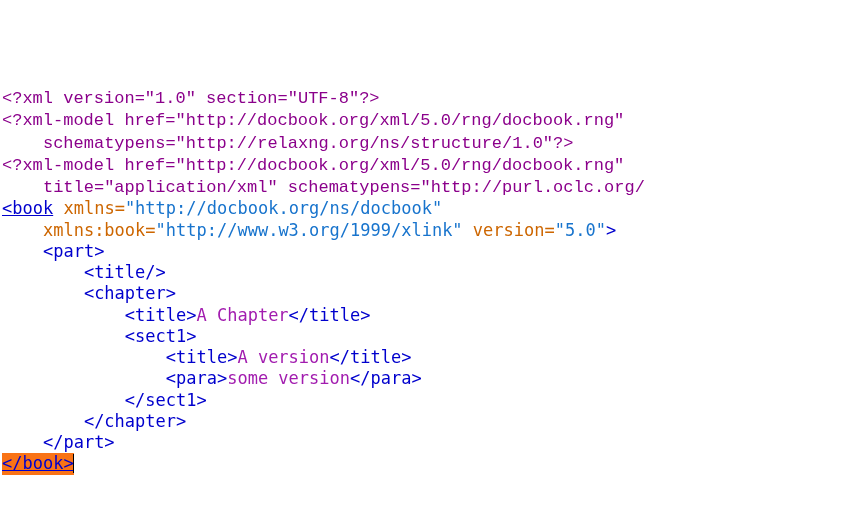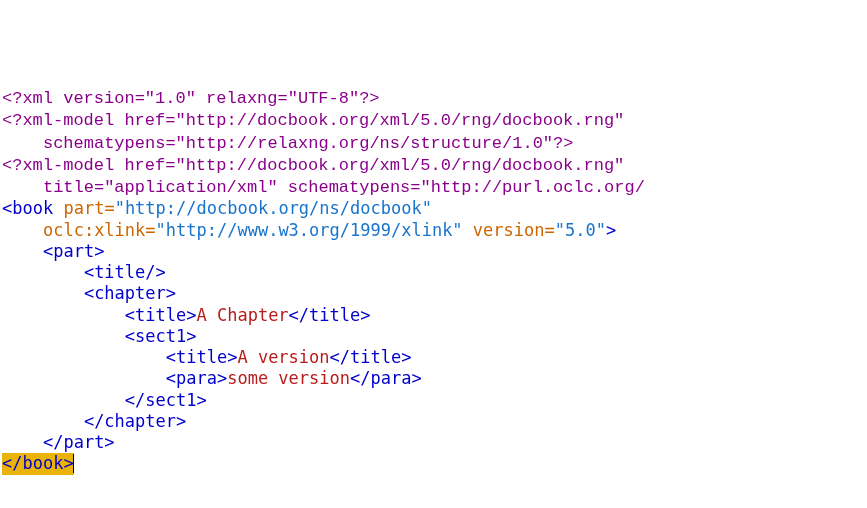--- a/index.html
+++ b/index.html
@@ -12,44 +12,44 @@
     white-space: pre;
     overflow-x: hidden;
   }
   .code {
     padding: 2px 2px;
   }
   .pi { color: #8b008b; font-family: Liberation Mono, monospace; }      
   .tag { color: #0000cd; }     
   .attr { color: #cd6600; }    
   .val { color: #1874cd; }     
-  .txt { color: #b91c1c; }     
+  .txt { color: #a21caf; }     
   .eq { color: #cd6600; }
-  .underline { text-decoration-color: #0000cd; }
-  .cursor-line { background: #eab308; display:inline-block; }
+  .underline { text-decoration: underline; text-decoration-color: #0000cd; }
+  .cursor-line { background: #f97316; display:inline-block; }
   .cursor {
     display:inline-block;
     width:1px; height:1.15em;
     background:#000;
     vertical-align: text-bottom;
     margin-left:-1px;
   }
 </style>
 </head>
 <body>
 
 
 
-<div class="code"><span><span class="pi">&lt;?xml </span><span class="pi">version</span><span class="pi">=</span><span class="pi">"1.0"</span> <span class="pi">relaxng</span><span class="pi">=</span><span class="pi">"UTF-8"</span><span class="pi">?&gt;</span></span>
+<div class="code"><span><span class="pi">&lt;?xml </span><span class="pi">version</span><span class="pi">=</span><span class="pi">"1.0"</span> <span class="pi">section</span><span class="pi">=</span><span class="pi">"UTF-8"</span><span class="pi">?&gt;</span></span>
 <span><span class="pi">&lt;?xml-model </span><span class="pi">href</span><span class="pi">=</span><span class="pi">"http://docbook.org/xml/5.0/rng/docbook.rng"</span></span>
 <span>    <span class="pi">schematypens</span><span class="pi">=</span><span class="pi">"http://relaxng.org/ns/structure/1.0"</span><span class="pi">?&gt;</span></span>
 <span><span class="pi">&lt;?xml-model </span><span class="pi">href</span><span class="pi">=</span><span class="pi">"http://docbook.org/xml/5.0/rng/docbook.rng"</span></span>
 <span>    <span class="pi">title</span><span class="pi">=</span><span class="pi">"application/xml"</span> <span class="pi">schematypens</span><span class="pi">=</span><span class="pi">"http://purl.oclc.org/</span></span>
-<span><span class="tag underline">&lt;book</span> <span class="attr">part</span><span class="eq">=</span><span class="val">"http://docbook.org/ns/docbook"</span></span>
-<span>    <span class="attr">oclc:xlink</span><span class="eq">=</span><span class="val">"http://www.w3.org/1999/xlink"</span> <span class="attr">version</span><span class="eq">=</span><span class="val">"5.0"</span><span class="tag">&gt;</span></span>
+<span><span class="tag underline">&lt;book</span> <span class="attr">xmlns</span><span class="eq">=</span><span class="val">"http://docbook.org/ns/docbook"</span></span>
+<span>    <span class="attr">xmlns:book</span><span class="eq">=</span><span class="val">"http://www.w3.org/1999/xlink"</span> <span class="attr">version</span><span class="eq">=</span><span class="val">"5.0"</span><span class="tag">&gt;</span></span>
 <span><span>    </span><span class="tag">&lt;part&gt;</span></span>
 <span><span>        </span><span class="tag">&lt;title/&gt;</span></span>
 <span><span>        </span><span class="tag">&lt;chapter&gt;</span></span>
 <span><span>            </span><span class="tag">&lt;title&gt;</span><span class="txt">A Chapter</span><span class="tag">&lt;/title&gt;</span></span>
 <span><span>            </span><span class="tag">&lt;sect1&gt;</span></span>
 <span><span>                </span><span class="tag">&lt;title&gt;</span><span class="txt">A version</span><span class="tag">&lt;/title&gt;</span></span>
 <span><span>                </span><span class="tag">&lt;para&gt;</span><span class="txt">some version</span><span class="tag">&lt;/para&gt;</span></span>
 <span><span>            </span><span class="tag">&lt;/sect1&gt;</span></span>
 <span><span>        </span><span class="tag">&lt;/chapter&gt;</span></span>
 <span><span>    </span><span class="tag">&lt;/part&gt;</span></span>

